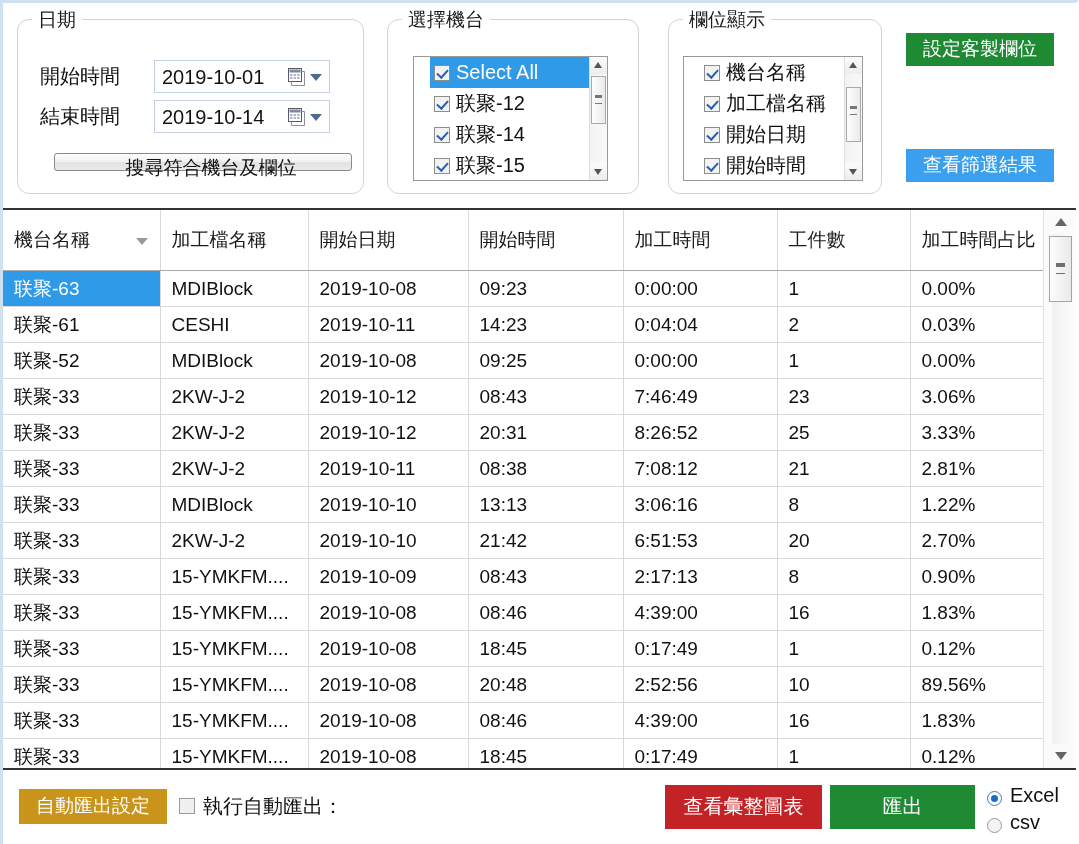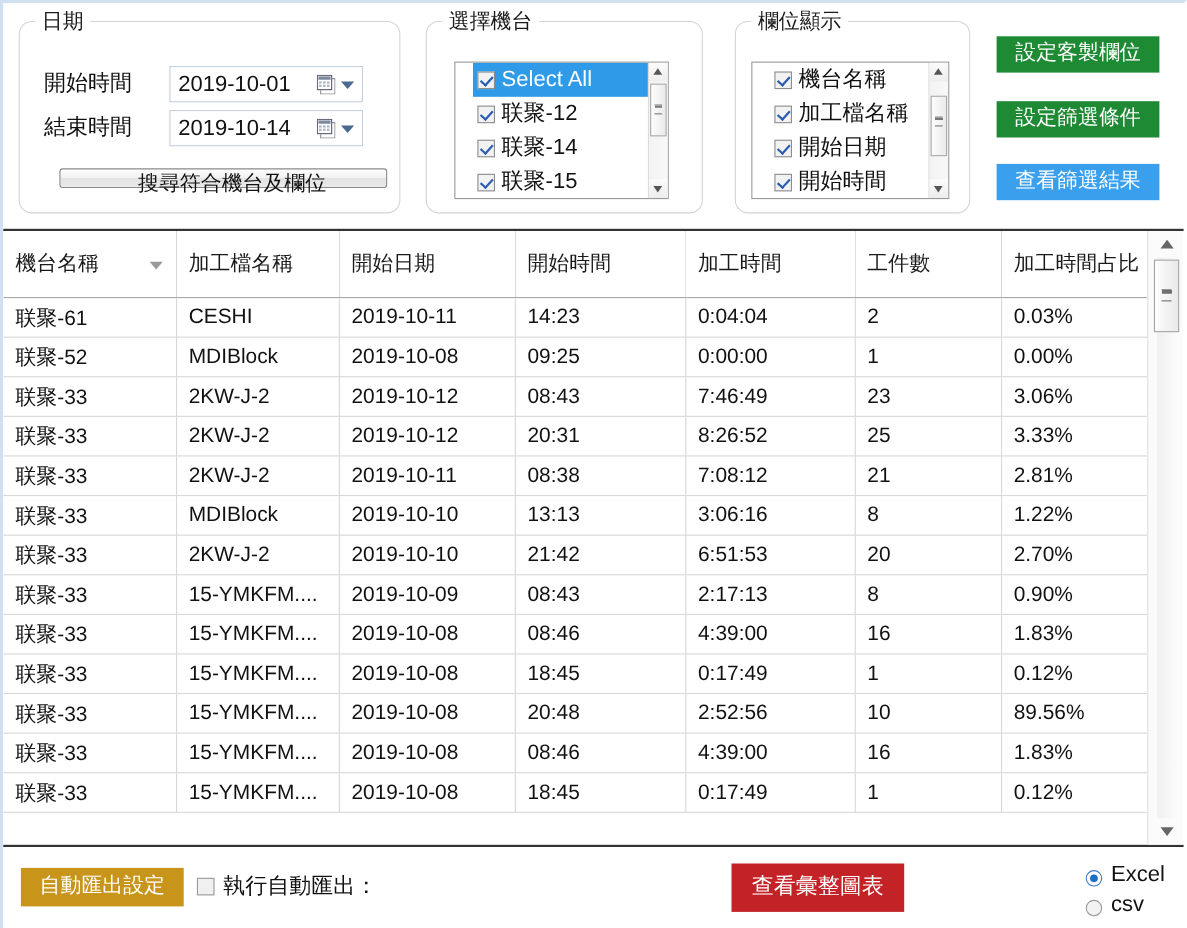--- a/index.html
+++ b/index.html
@@ -508,21 +508,20 @@
             </div>
           <div class="lb-thumb" style="top:30px;height:55px;"></div>
           <div class="sb-btn down">
               <span class="sb-tri"></span>
             </div>
         </div>
       </div>
     </div>
 
     <div class="act-btn" id="btn-custom-fields">設定客製欄位</div>
-    <div class="act-btn" id="btn-filter-cond">設定篩選條件</div>
     <div class="act-btn" id="btn-view-filter">查看篩選結果</div>
   </div>
 
   <div id="grid">
     <div id="grid-inner">
       <table class="dg">
         <colgroup>
           <col style="width:157px">
             <col style="width:148px">
             <col style="width:160px">
@@ -551,20 +550,29 @@
               </th>
             <th>
                 <span class="th-text">工件數</span>
               </th>
             <th>
                 <span class="th-text">加工時間占比</span>
               </th>
           </tr>
         </thead>
         <tbody id="dg-body">
+            <tr class="sel">
+              <td class="c0">联聚-63</td>
+              <td class="c1">MDIBlock</td>
+              <td class="c2">2019-10-08</td>
+              <td class="c3">09:23</td>
+              <td class="c4">0:00:00</td>
+              <td class="c5">1</td>
+              <td class="c6">0.00%</td>
+            </tr>
             <tr>
               <td class="c0">联聚-61</td>
               <td class="c1">CESHI</td>
               <td class="c2">2019-10-11</td>
               <td class="c3">14:23</td>
               <td class="c4">0:04:04</td>
               <td class="c5">2</td>
               <td class="c6">0.03%</td>
             </tr>
             <tr>
@@ -691,20 +699,21 @@
     </div>
   </div>
 
   <div id="bottom">
     <div id="btn-auto-export">自動匯出設定</div>
     <div id="auto-export-check"></div>
     <div id="auto-export-label">執行自動匯出：</div>
   </div>
 
   <div id="btn-view-chart">查看彙整圖表</div>
+  <div id="btn-export">匯出</div>
 
   <div class="radio-row" id="radio-excel">
     <span class="radio on"></span>
     <span class="radio-label">Excel</span>
   </div>
   <div class="radio-row" id="radio-csv">
     <span class="radio"></span>
     <span class="radio-label">csv</span>
   </div>
 

